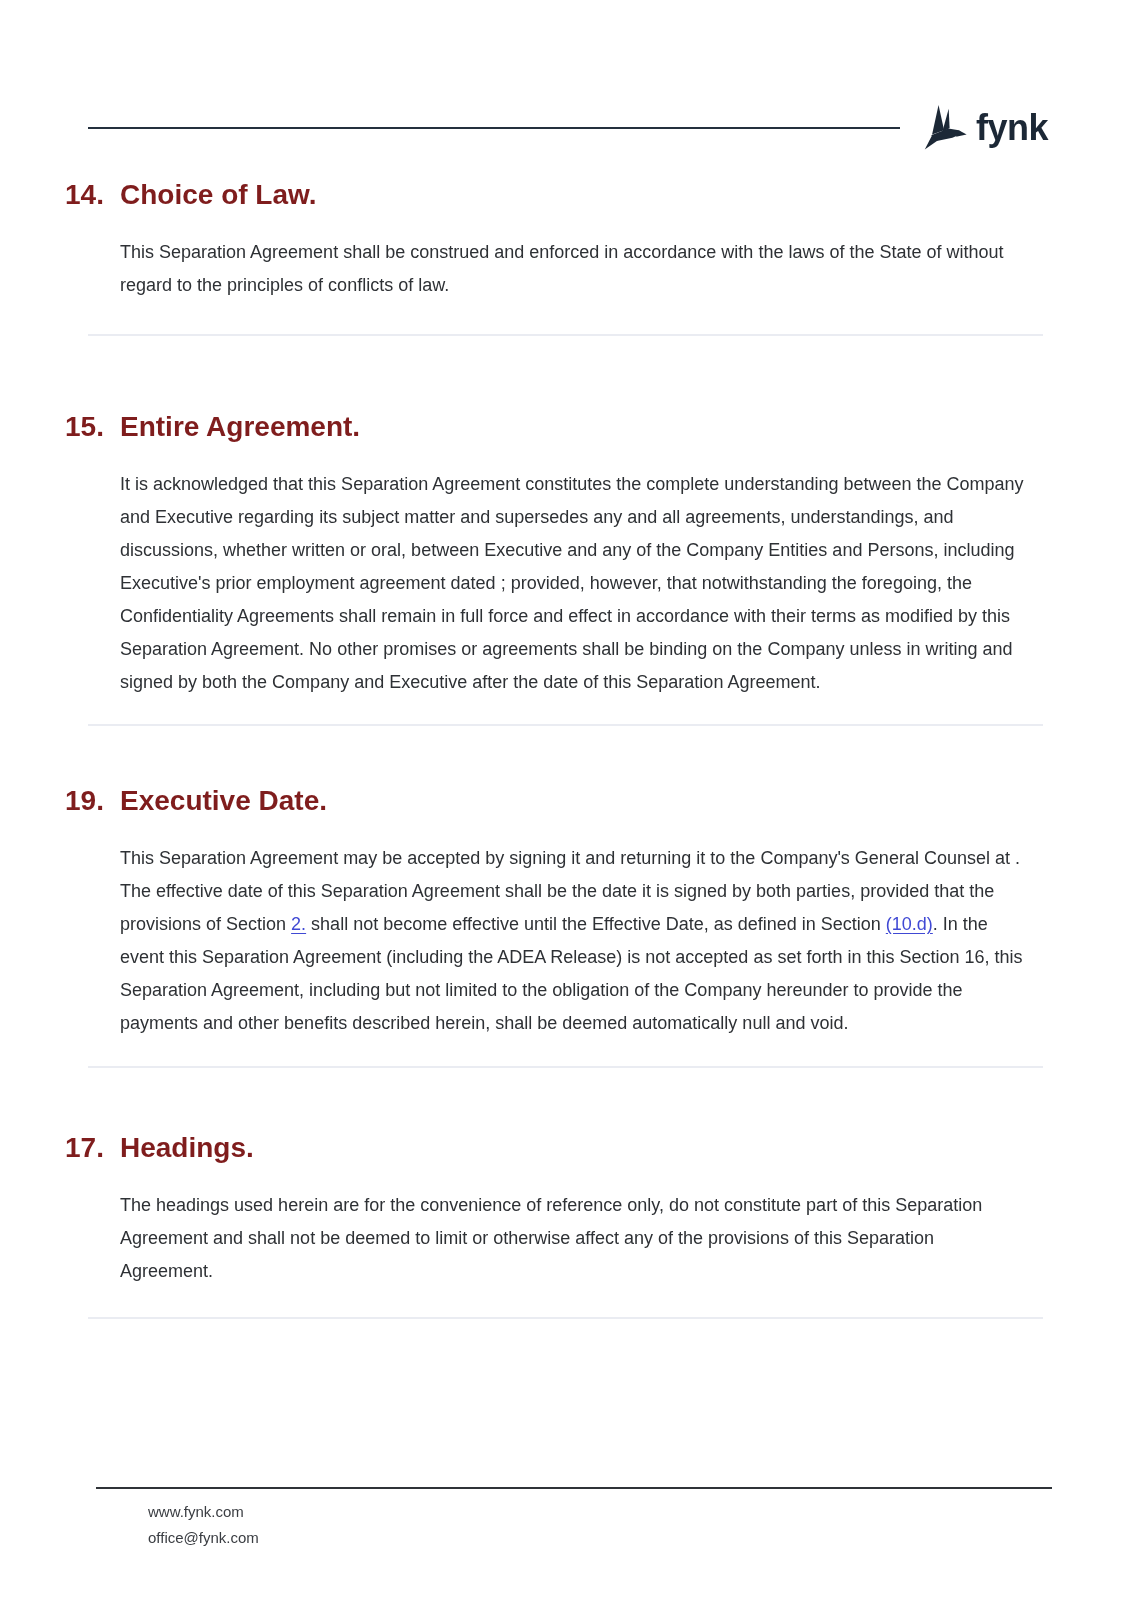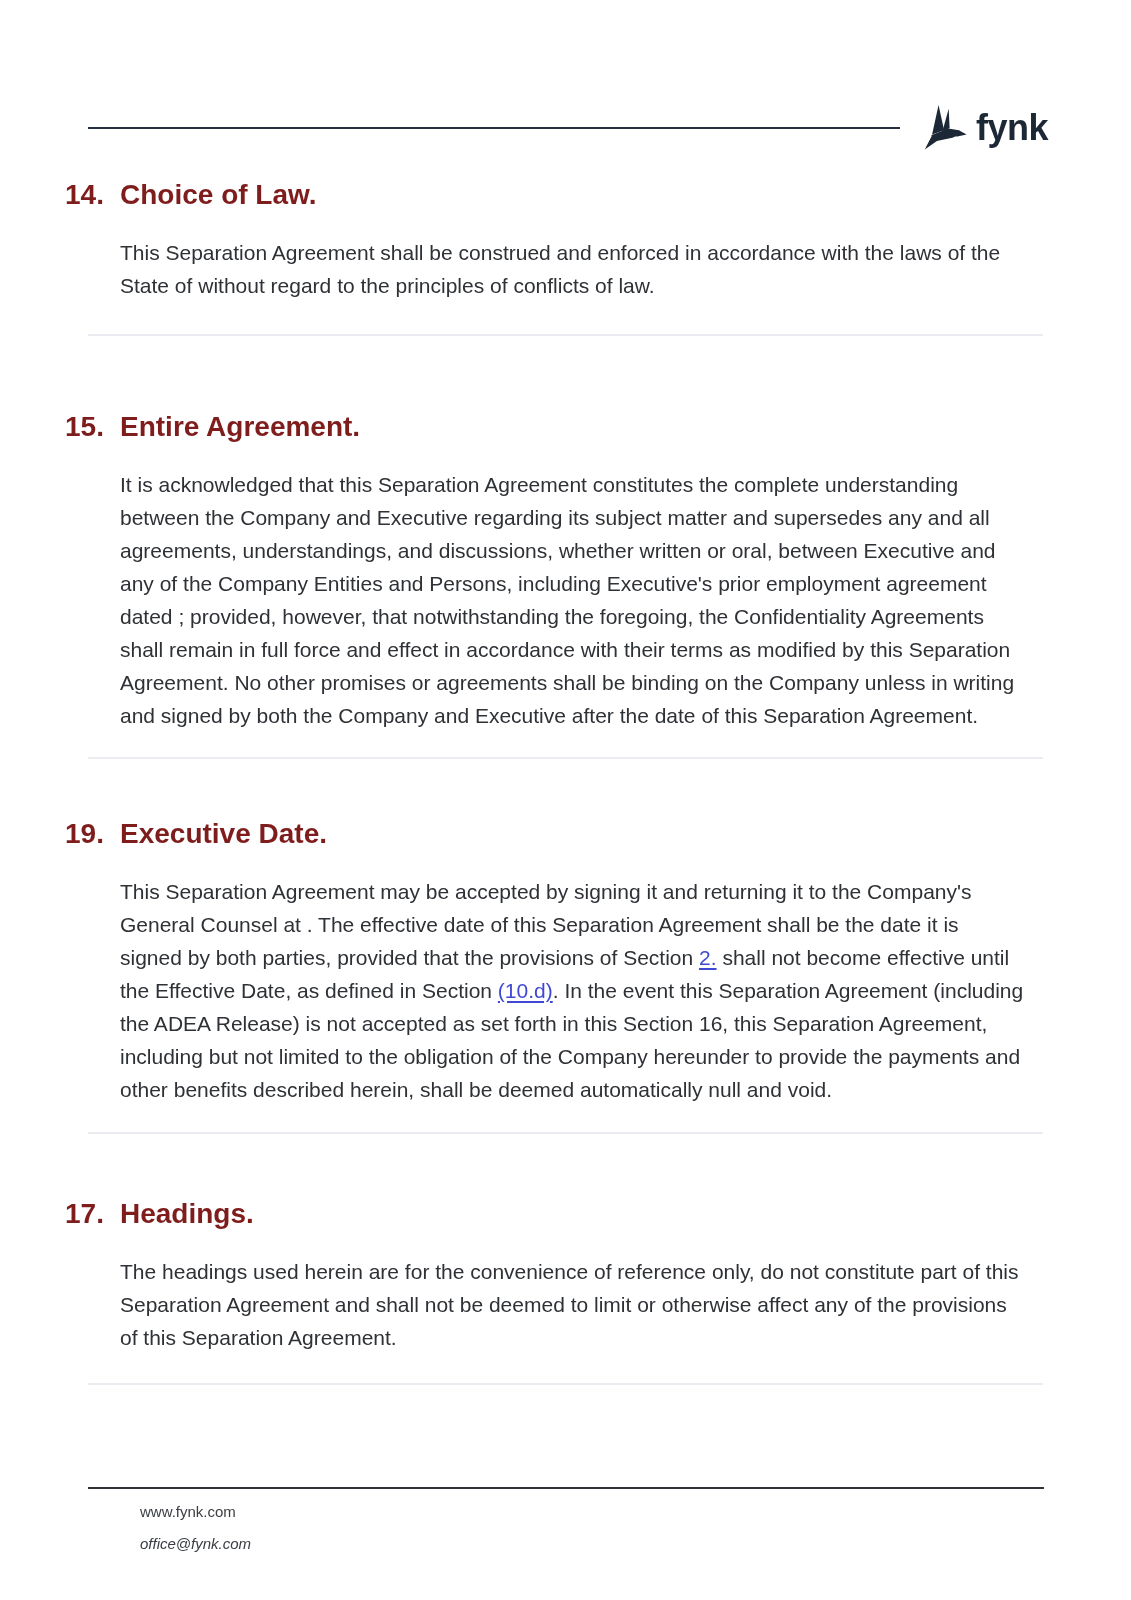--- a/index.html
+++ b/index.html
@@ -37,21 +37,21 @@
   
   h2.section-heading {
     font-size: 28px;
     line-height: 34px;
     font-weight: 700;
     color: #7f1d1d;
     margin: 0 0 0 65px;
   }
   h2 .num { display: inline-block; width: 55px; }
   p.section-body {
-    font-size: 21px;
+    font-size: 18px;
     line-height: 33px;
     color: #2e3135;
     margin: 24px 8px 0 120px;
     width: 905px;
   }
   .divider {
     height: 2px;
     background: #eaecf2;
     border: none;
     margin: 0 88px;
@@ -69,21 +69,21 @@
   a.inline-link {
     color: #4049d4;
     text-decoration: underline;
     text-underline-offset: 3px;
     cursor: pointer;
   }
 
   
   .footer {
     position: absolute;
-    left: 88px;
+    left: 96px;
     top: 1487px;
     width: 956px;
   }
   .footer-rule { height: 2px; background: #2f3338; }
   .footer-text {
     margin: 10px 0 0 52px;
     font-size: 15px;
     line-height: 26px;
     color: #3a3d42;
   }
@@ -141,16 +141,16 @@
       </h2>
       <p class="section-body">The headings used herein are for the convenience of reference only, do not constitute part of this Separation Agreement and shall not be deemed to limit or otherwise affect any of the provisions of this Separation Agreement.</p>
     </section>
     <hr class="divider" id="div4">
 
   </main>
 
   <div class="footer">
     <div class="footer-rule"></div>
     <div class="footer-text">www.fynk.com</div>
-    <div class="footer-text" style="margin-top:6px;font-style:italic;">office@fynk.com</div>
+    <div class="footer-text" style="margin-top:0;">office@fynk.com</div>
   </div>
 
 </div>
 
 </body></html>

